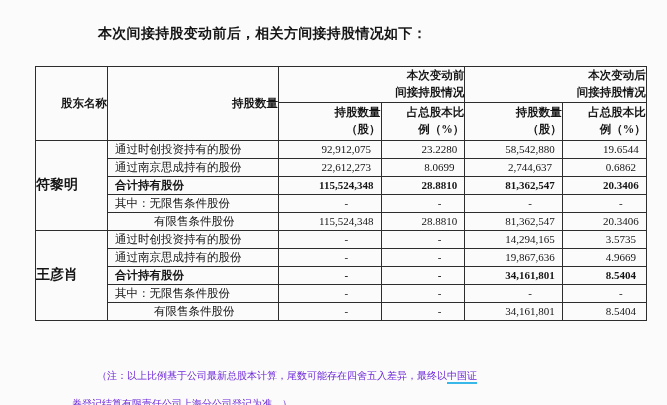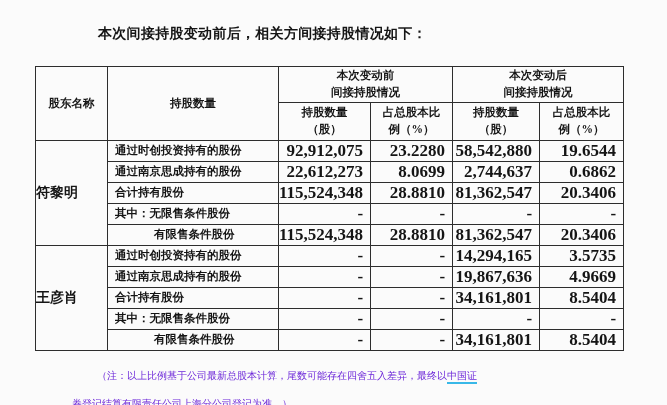--- a/index.html
+++ b/index.html
@@ -10,32 +10,32 @@
   }
   .title {
     position:absolute; left:98px; top:25px;
     font-size:14px; font-weight:bold; letter-spacing:0.3px;
   }
   table.tbl {
     position:absolute; left:35px; top:66px;
     border-collapse:collapse; table-layout:fixed;
   }
   .tbl th, .tbl td {
-    border:1px solid #2d2d2d; padding:0; overflow:hidden;font-weight:bold;
+    border:1px solid #2d2d2d; padding:0; overflow:hidden;
   }
   .tbl thead th {
-    text-align:center; font-weight:bold; font-size:11.5px; line-height:1.5;
+    text-align:right; font-weight:bold; font-size:11.5px; line-height:1.5;
   }
   tr.h1 { height:35px; }
   tr.h2 { height:38px; }
   .hl { display:block; }
   tr.r { height:18px; }
   td.name  { font-size:14px; font-weight:bold; }
   td.label { font-size:11.5px; text-align:left; padding-left:7px; white-space:nowrap; }
-  td.num   { font-size:17px; text-align:right; padding-right:7px; white-space:nowrap; }
+  td.num   { font-size:11px; text-align:center; padding-right:7px; white-space:nowrap;padding-left:40px; }
   tr.total td { font-weight:bold;margin-top:36px; }
   td.indent { padding-left:46px; }
   .footnote {
     position:absolute; left:72px; top:362px;
     font-size:10px; line-height:28px; white-space:nowrap; color:#6d28d9;
   }
   .fline1 { padding-left:25px; }
   .u { border-bottom:2px solid #38b8e8; padding-bottom:1px; }
 </style>
 </head>

